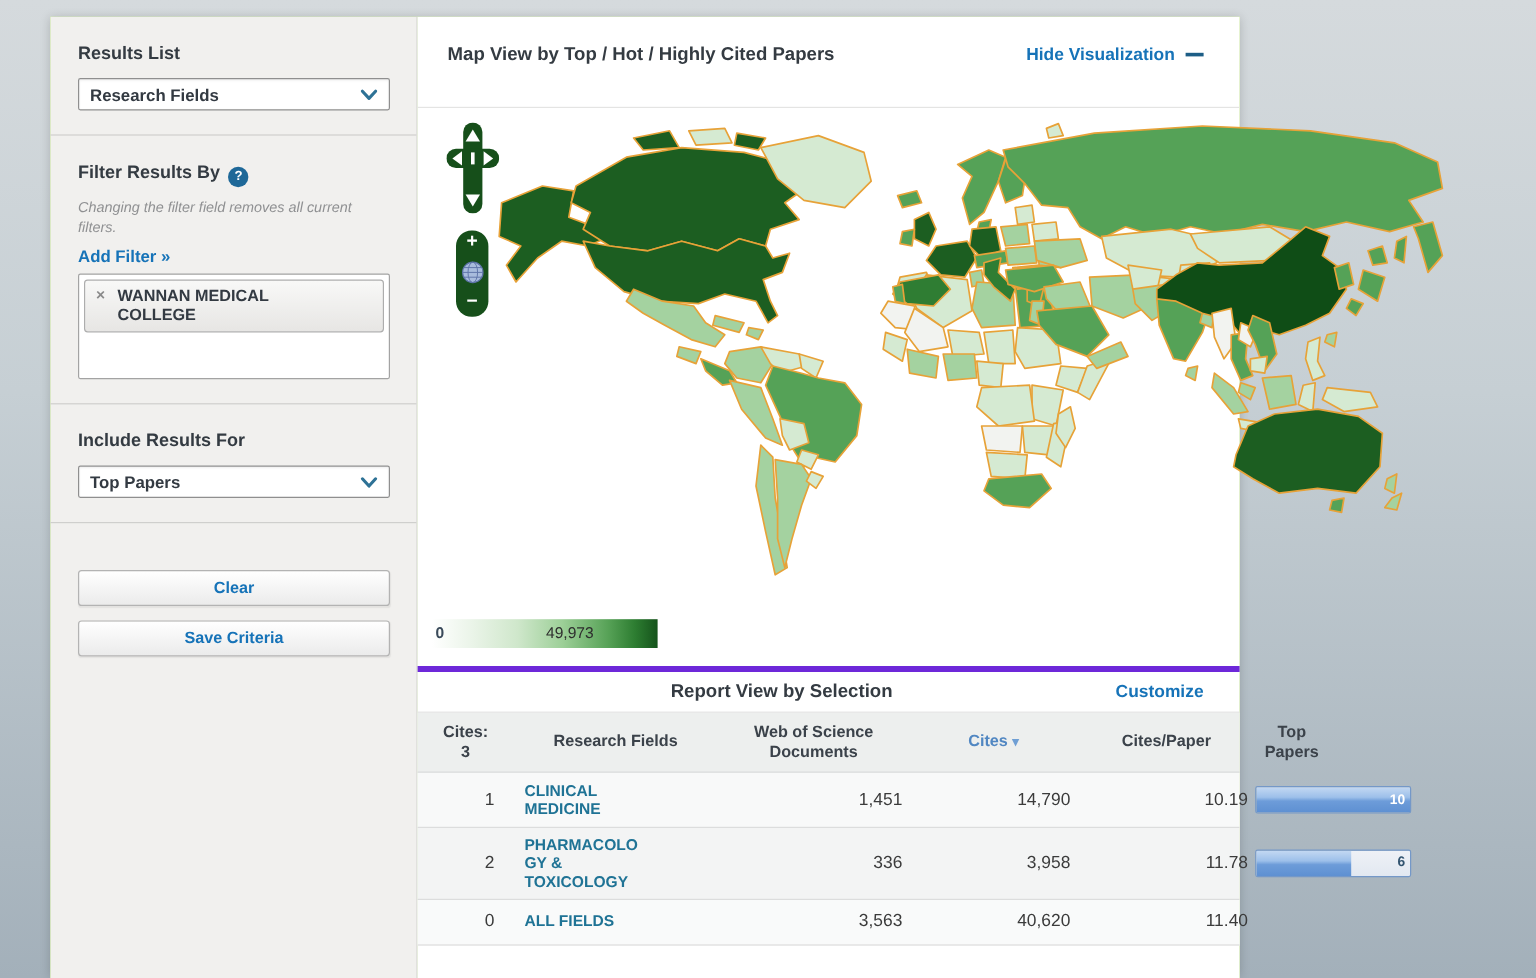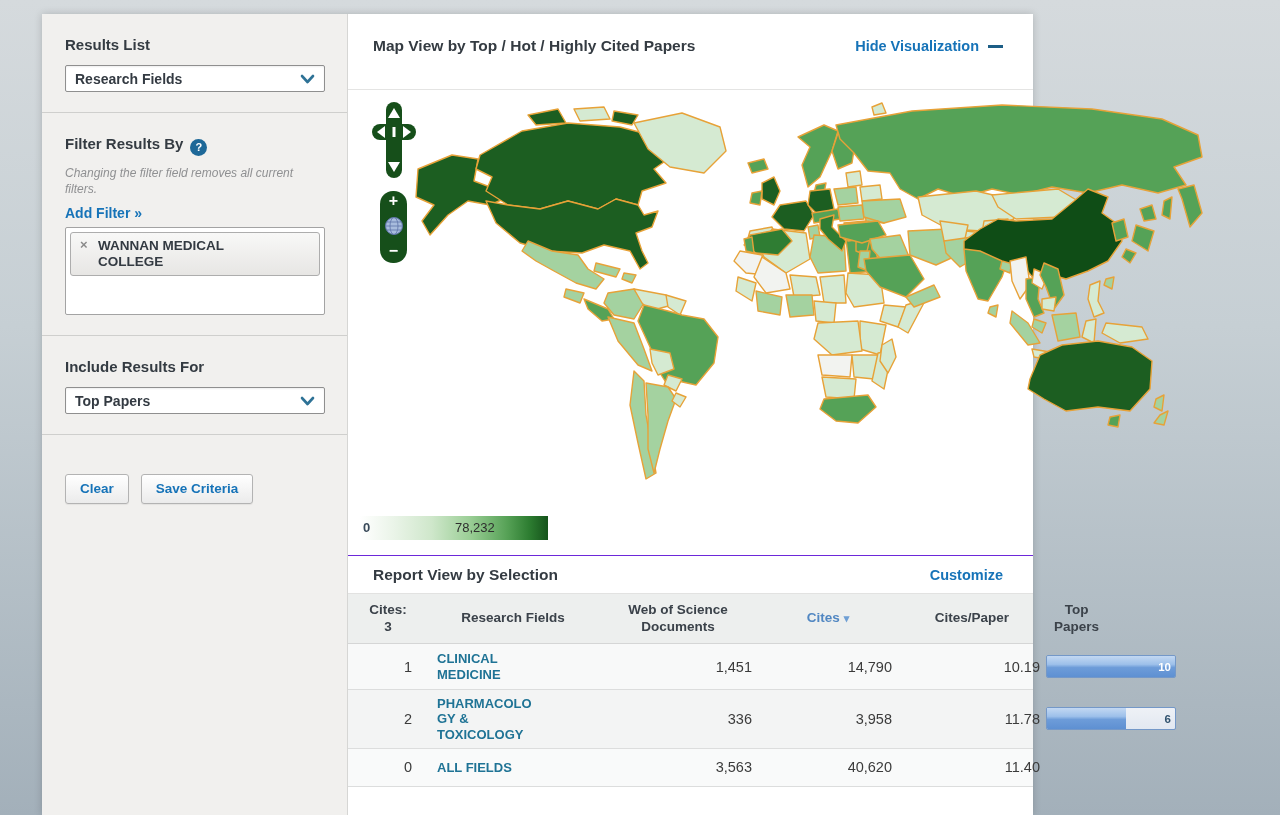--- a/index.html
+++ b/index.html
@@ -29,21 +29,21 @@
   .add-filter { display:inline-block; margin-top:8px; font-size:14px; font-weight:bold;
     color:var(--link-blue,#1673B8); text-decoration:none; cursor:pointer; }
   .filter-listbox { margin-top:5px; background:#fff; border:1px solid #a3a3a3;
     border-radius:2px; height:88px; padding:4px; }
   .filter-chip { position:relative; border:1px solid #adadad; border-radius:3px;
     background:linear-gradient(180deg,#f8f8f7,#e7e6e4); padding:5px 8px 6px 27px;
     font-size:13.5px; font-weight:bold; color:#333a42; line-height:1.15; cursor:pointer; }
   .filter-chip .chip-text { display:block; max-width:160px; }
   .chip-x { position:absolute; left:9px; top:5px; color:#8a8a8a; font-size:13px;
     font-weight:bold; cursor:pointer; }
-  .btn-row { display:flex; gap:12px; padding-top:17px; }
+  .btn-row { display:flex; gap:12px; padding-top:17px;flex-direction:column; }
   .btn { border:1px solid #b3b3b3; border-radius:3px;
     background:linear-gradient(180deg,#ffffff,#ebebeb); padding:6px 14px 7px;
     font-family:"Liberation Sans",sans-serif; font-size:13.5px; font-weight:bold;
     color:var(--link-blue,#1673B8); cursor:pointer; box-shadow:0 1px 1px rgba(0,0,0,.06); }
 
   
   .main { flex:1; display:flex; flex-direction:column; background:#fff; min-width:0; }
   .viz-header { height:76px; flex:none; display:flex; align-items:center;
     padding:0 30px 12px 25px; border-bottom:1px solid #e4e4e3; }
   .section-title { font-size:15.5px; font-weight:bold; color:#343b42; }
@@ -67,21 +67,21 @@
   .zoom-btn { color:#fff; font-size:16px; font-weight:bold; line-height:14px;
     cursor:pointer; user-select:none; }
 
   .legend { position:absolute; left:12px; top:426px; width:188px; height:24px; }
   .legend-bar { position:absolute; inset:0;
     background:linear-gradient(90deg,#ffffff 0%,#eaf4e8 18%,#cfe7cb 38%,#9ccf97 58%,#57a257 78%,#2d7d31 90%,#15531b 100%); }
   .legend-min { position:absolute; left:3px; top:4px; font-size:13px; font-weight:bold; color:#3a4a5a; }
   .legend-max { position:absolute; left:95px; top:4px; font-size:13px; color:#2e2e2e; }
 
   .report-header { height:39px; flex:none; display:flex; align-items:center;
-    padding:0 30px 0 25px; border-top:1px solid #6d28d9; border-bottom:1px solid #e2e2e1; }
+    padding:0 30px 0 25px; border-top:5px solid #6d28d9; border-bottom:1px solid #e2e2e1;text-align:center; }
   .report-header .section-title { flex:1; }
 
   .tbl-row { display:grid; grid-template-columns:80px 170px 160px 140px 148px 1fr;
     align-items:center; }
   .tbl-head { height:50px; background:#edefee; border-bottom:1px solid #d5d6d6;
     font-size:13.5px; font-weight:bold; color:#3b424a; }
   .hc { text-align:center; line-height:1.2; padding:0 8px; }
   .hc-cites { color:var(--sort-blue,#5187C2); cursor:pointer; }
   .sort-tri { font-size:11px; color:#6f9fd4; }
   .row-a { background:#f8f9f9; } .row-b { background:#f3f4f4; } .row-c { background:#f9fafa; }
@@ -299,21 +299,21 @@
             <line x1="2.6" y1="6" x2="17.4" y2="6" stroke="#5E74A8" stroke-width="0.8"></line>
             <line x1="2.6" y1="14" x2="17.4" y2="14" stroke="#5E74A8" stroke-width="0.8"></line>
           </svg>
           <span class="zoom-btn">−</span>
         </div>
       </div>
 
       <div class="legend">
         <div class="legend-bar"></div>
         <span class="legend-min">0</span>
-        <span class="legend-max">78,232</span>
+        <span class="legend-max">49,973</span>
       </div>
     </div>
 
     <div class="report-header">
       <div class="section-title">Report View by Selection</div>
       <a class="link-strong">Customize</a>
     </div>
 
     <div class="tbl-row tbl-head">
       <div class="hc">

